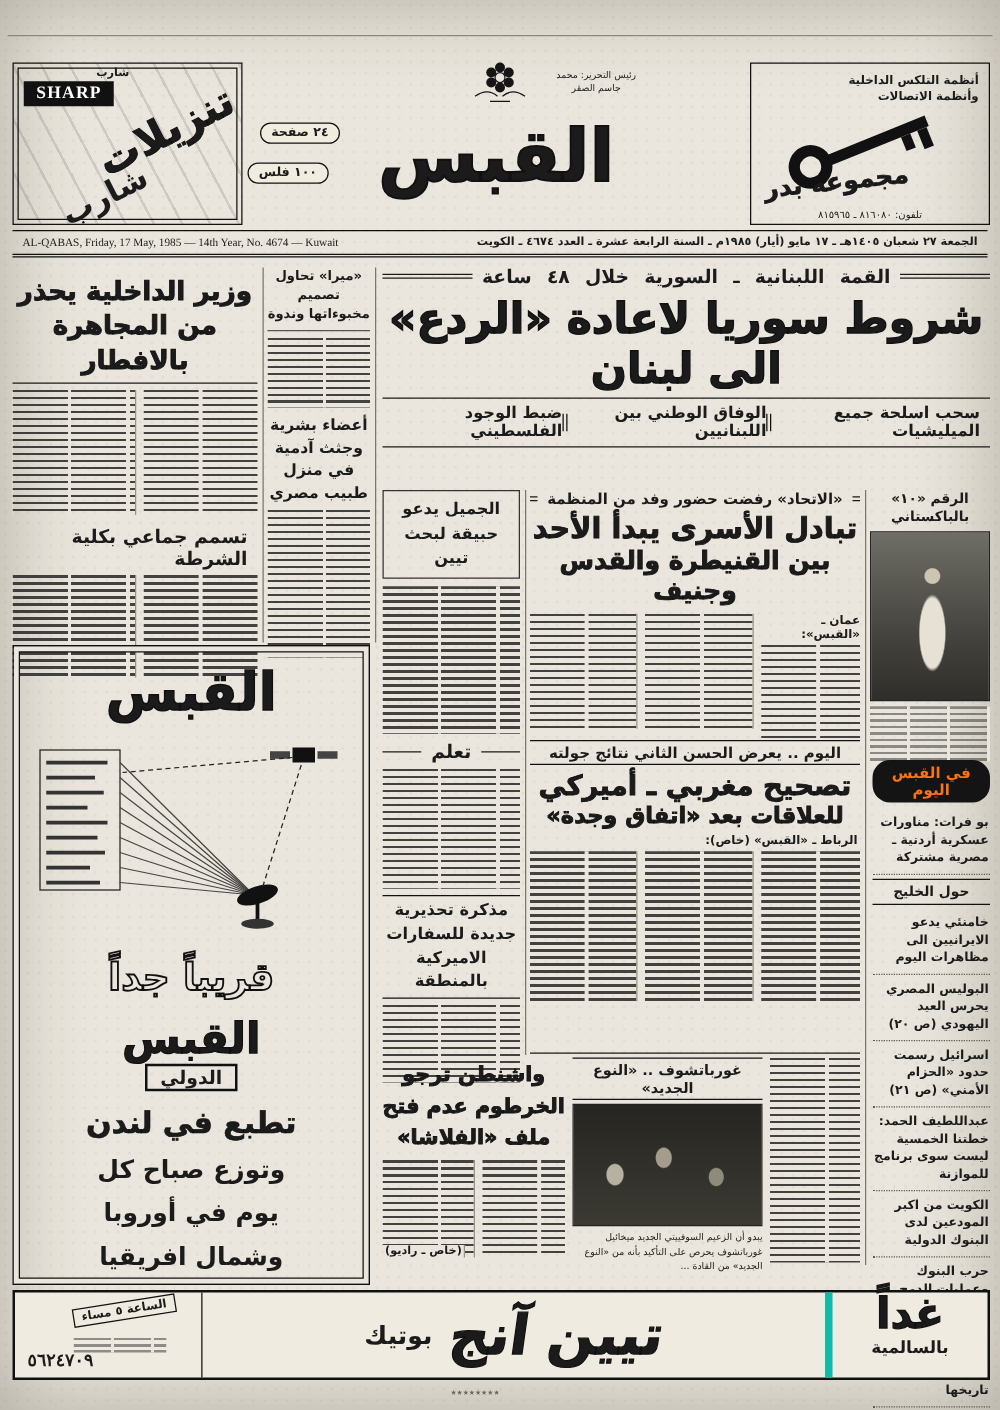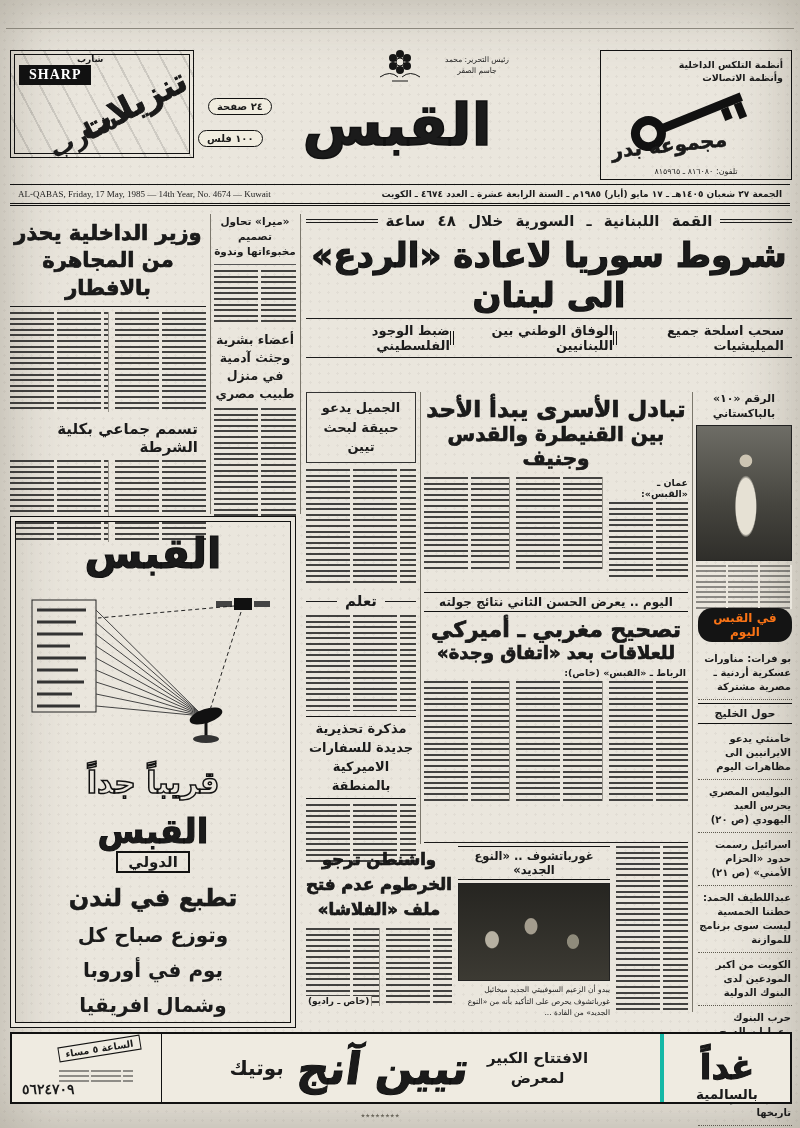--- a/index.html
+++ b/index.html
@@ -63,38 +63,38 @@
   .si.sec { text-align:center; font-size:11px; border-top:1px solid #111;
             border-bottom:1px solid #111; padding:2px 0; margin:3px 0; }
 
   .ad-sat { border:1px solid #111; box-shadow: inset 0 0 0 4px #eae6dd, inset 0 0 0 5px #111;
             display:flex; flex-direction:column; align-items:center;
             justify-content:space-between; padding:12px 8px 10px; }
   .intlbox { display:inline-block; border:2px solid #111; font-weight:bold;
              font-size:15px; padding:0 10px; }
 
   .banner { border:2px solid #111; display:flex; align-items:stretch; background:#efebe1; }
-  .bseg-r { width:130px; border-left:4px solid #14b8a6; display:flex; flex-direction:column;
-            align-items:center; justify-content:flex-end; }
+  .bseg-r { width:130px; border-left:6px solid #14b8a6; display:flex; flex-direction:column;
+            align-items:center; justify-content:flex-start; }
   .bseg-c { flex:1; display:flex; align-items:center; justify-content:center; gap:14px; }
   .bseg-l { width:150px; border-right:1px solid #111; position:relative; }
 
   .dref { position:absolute; bottom:0; left:0; background:#eae6dd; font-size:9px;
           font-weight:bold; padding:0 2px; }
   .dl { font-size:9.5px; font-weight:bold; }
   .en { direction:ltr; unicode-bidi:embed; font-family:"Liberation Serif","DejaVu Serif",serif; }
 </style>
 </head>
 <body>
 
 <div class="page">
 
   <div class="abs" style="left:6px;right:6px;top:28px;border-top:1px solid #8b877c;"></div>
 
-  <div class="abs sharp" style="left:10px;top:50px;width:184px;height:108px;">
+  <div class="abs sharp" style="left:10px;top:50px;width:184px;height:130px;">
     <div class="abs b" style="top:3px;left:66px;font-size:9px;">شارب</div>
     <div class="abs en" style="top:14px;left:8px;background:#111;color:#fff;font-weight:bold;font-size:14px;padding:2px 10px;letter-spacing:1px;">SHARP</div>
     <div class="abs b" style="top:34px;right:2px;font-size:33px;transform:rotate(-27deg);-webkit-text-stroke:.8px #111;">تنزيلات</div>
     <div class="abs b" style="bottom:8px;left:36px;font-size:25px;transform:rotate(-27deg);">شارب</div>
   </div>
 
   <div class="abs" style="left:198px;top:46px;width:398px;height:134px;">
     <svg class="abs" style="left:180px;top:0;" width="44" height="40" viewBox="0 0 44 40">
       <g fill="#151515">
         <circle cx="22" cy="8" r="4"></circle>
@@ -181,20 +181,25 @@
   </div>
 
   <div class="abs" style="left:306px;top:392px;width:110px;">
     <div style="border:1px solid #333;padding:5px 3px;">
       <div class="ctr b" style="font-size:13px;line-height:1.5;">الجميل يدعو حبيقة لبحث تيين</div>
     </div>
     <div class="txt" style="height:118px;margin-top:6px;"></div>
   </div>
 
   <div class="abs" style="left:424px;top:392px;width:264px;">
+    <div class="kick">
+      <div class="dr"></div>
+      <span class="b" style="font-size:12px;">«الاتحاد» رفضت حضور وفد من المنظمة</span>
+      <div class="dr"></div>
+    </div>
     <div class="ctr h-big" style="font-size:23px;margin-top:4px;">تبادل الأسرى يبدأ الأحد</div>
     <div class="ctr h-big" style="font-size:20px;">بين القنيطرة والقدس وجنيف</div>
     <div class="cols" style="height:92px;margin-top:7px;">
       <div>
         <div class="dl">عمان ـ «القبس»:</div>
         <div class="txt" style="height:76px;margin-top:3px;"></div>
       </div>
       <div class="txt"></div>
       <div class="txt"></div>
     </div>
@@ -309,21 +314,20 @@
 
     </div>
   </div>
 
   <div class="abs banner" style="left:10px;top:1032px;width:782px;height:72px;">
     <div class="bseg-r">
       <div class="b" style="font-size:34px;-webkit-text-stroke:1px #111;line-height:1.05;">غداً</div>
       <div class="b" style="font-size:13.5px;">بالسالمية</div>
     </div>
     <div class="bseg-c">
-      <div class="ctr b" style="width:110px;font-size:15px;line-height:1.35;">الافتتاح الكبير لمعرض</div>
       <div class="b" style="font-size:44px;transform:skewX(-8deg);-webkit-text-stroke:1px #111;">تيين آنج</div>
       <div class="b" style="font-size:20px;">بوتيك</div>
     </div>
     <div class="bseg-l">
       <div class="abs b" style="top:7px;right:20px;border:1px solid #111;font-size:9.5px;padding:1px 6px;transform:rotate(-9deg);">الساعة ٥ مساء</div>
       <div class="abs txt-l" style="top:36px;right:28px;width:74px;height:12px;"></div>
       <div class="abs b en" style="bottom:4px;left:10px;font-size:14px;">٥٦٢٤٧٠٩</div>
     </div>
   </div>
 

